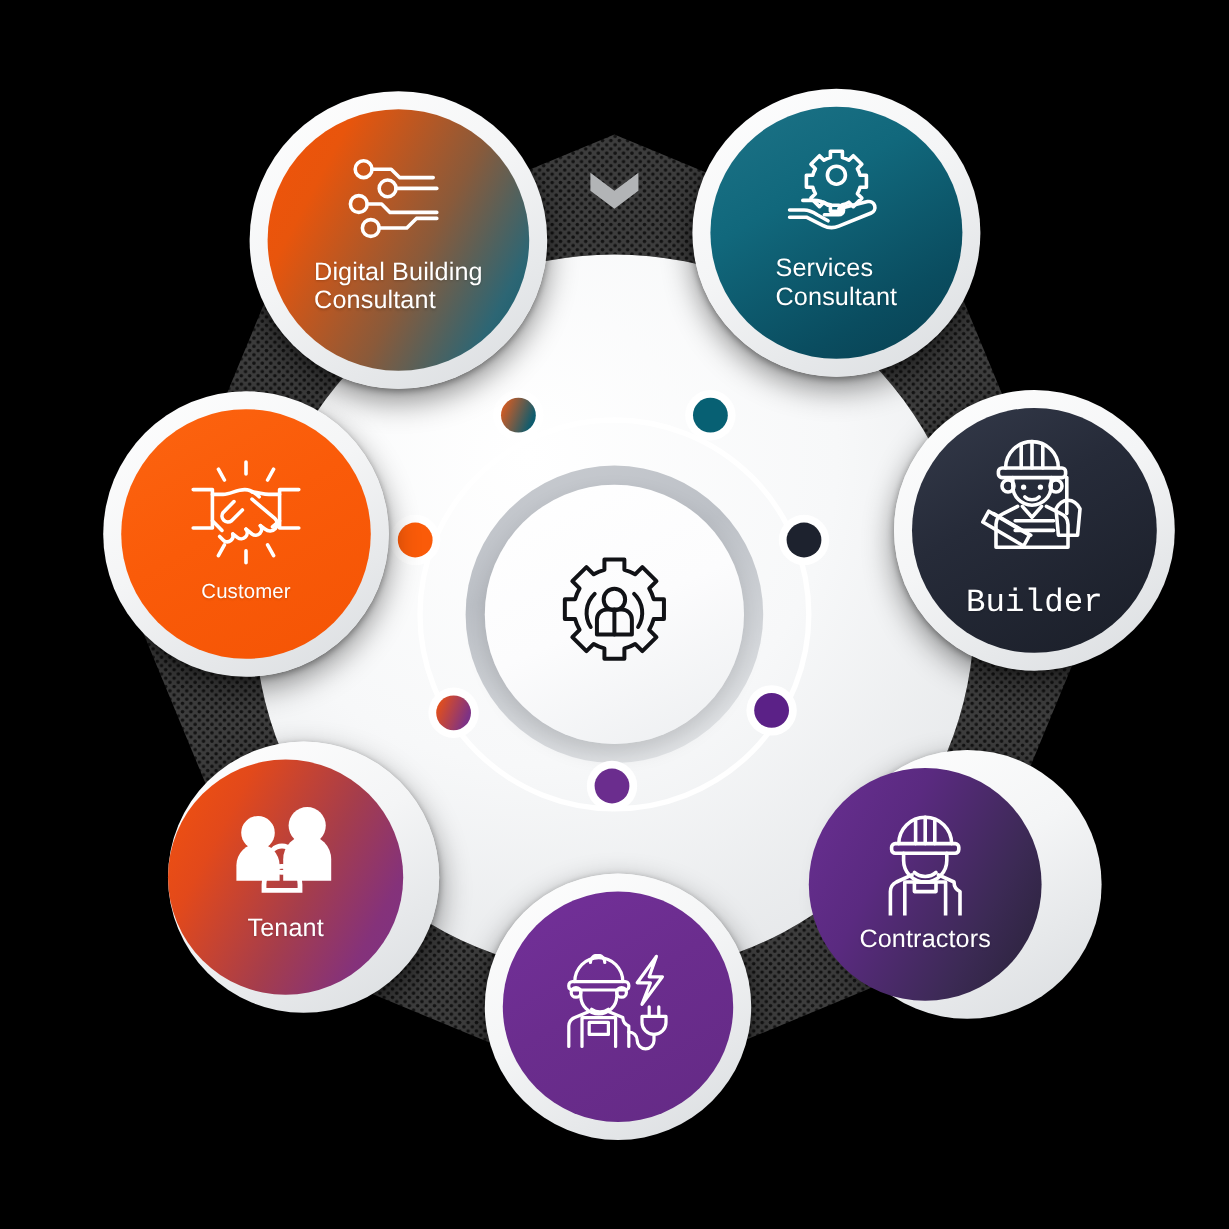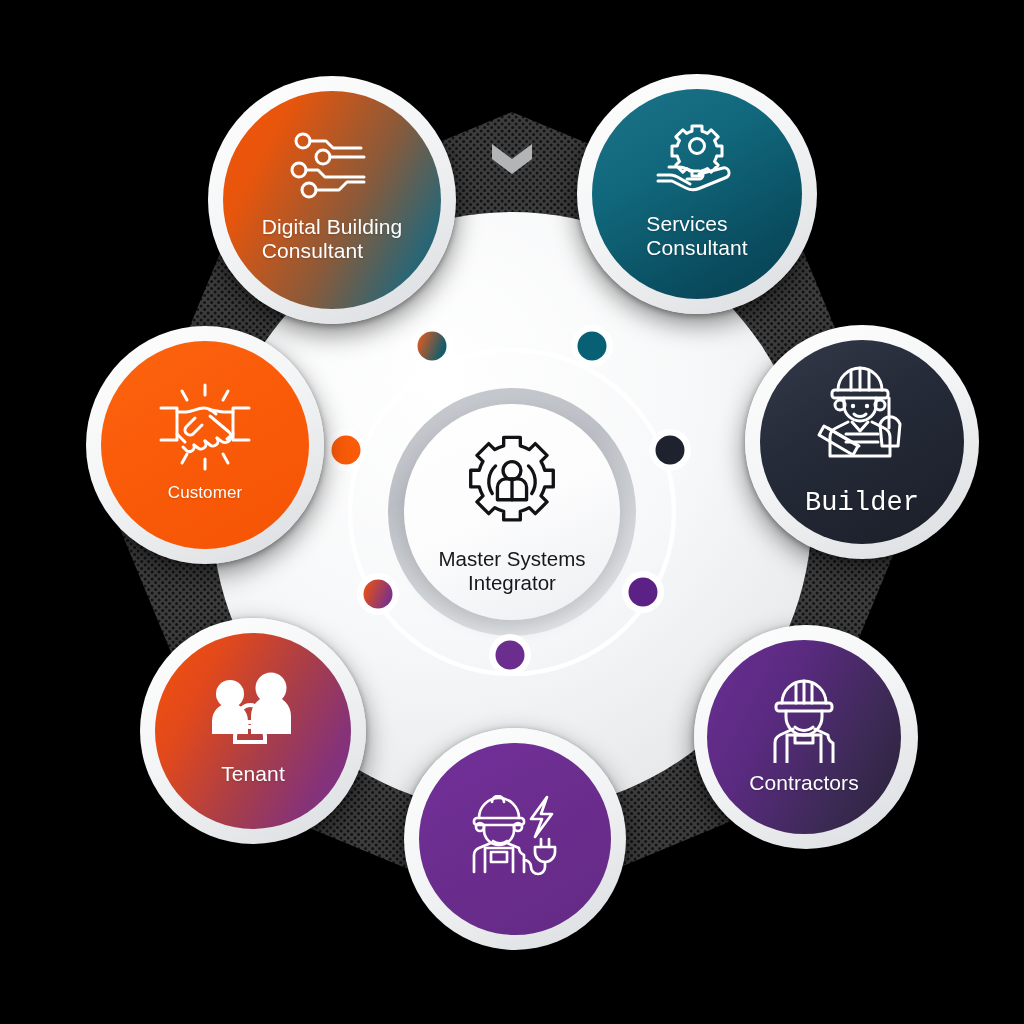--- a/index.html
+++ b/index.html
@@ -155,22 +155,20 @@
         <g fill="none" stroke="#111216" stroke-width="3.2" stroke-linejoin="round" stroke-linecap="round">
           <path d="M42,8 h16 v8.2 a34,34 0 0 1 8.6,3.6 l5.8,-5.8 l11.3,11.3 l-5.8,5.8 a34,34 0 0 1 3.6,8.6 h8.2 v16 h-8.2 a34,34 0 0 1 -3.6,8.6 l5.8,5.8 l-11.3,11.3 l-5.8,-5.8 a34,34 0 0 1 -8.6,3.6 v8.2 h-16 v-8.2 a34,34 0 0 1 -8.6,-3.6 l-5.8,5.8 l-11.3,-11.3 l5.8,-5.8 a34,34 0 0 1 -3.6,-8.6 h-8.2 v-16 h8.2 a34,34 0 0 1 3.6,-8.6 l-5.8,-5.8 l11.3,-11.3 l5.8,5.8 a34,34 0 0 1 8.6,-3.6 Z"></path>
           <path d="M31,62 a21,21 0 0 1 3.2,-26.5"></path>
           <path d="M69,62 a21,21 0 0 0 -3.2,-26.5"></path>
           <circle cx="50" cy="40" r="8.6"></circle>
           <path d="M36,68 v-12 a8,8 0 0 1 8,-8 h12 a8,8 0 0 1 8,8 v12 Z"></path>
           <path d="M50,48 v20"></path>
         </g>
       </svg>
     </span>
-    <span class="hub-lbl">Master Systems
-Integrator</span>
   </div>
 
   <svg class="layer" viewBox="0 0 1024 1024" aria-hidden="true">
     <defs>
       <linearGradient id="gdot0" x1="0" y1="0" x2="1" y2="0.4">
         <stop offset="0%" stop-color="#EF5B18"></stop>
           <stop offset="100%" stop-color="#0E5C6E"></stop>
       </linearGradient>
       <linearGradient id="gdot5" x1="0" y1="0" x2="1" y2="0.4">
         <stop offset="0%" stop-color="#F2530A"></stop>
@@ -280,21 +278,21 @@
 
           <path d="M79,34 l0,30"></path>
           <path d="M70,60 a12,16 0 0 1 20,0 l-2,22 h-16 Z"></path>
         </g>
       </svg>
     </span>
     <span class="lbl" style="font-size:27px; margin-top:28px;font-family:Liberation Mono, monospace;">Builder</span>
   </div>
 
   <div class="rim" style="left:694px; top:625px; width:224px; height:224px;"></div>
-  <div class="disc" style="left:707px; top:640px; width:194px; height:194px;
+  <div class="disc" style="left:674px; top:640px; width:194px; height:194px;
               background:linear-gradient(118deg, #6A2F93 0%, #5A2A80 35%, #3C2A55 72%, #272236 100%);">
     <span class="icon" style="margin-top:-2px;">
       <svg width="94" height="86" viewBox="0 0 94 86" aria-hidden="true">
         <g fill="none" stroke="#ffffff" stroke-width="3" stroke-linecap="round" stroke-linejoin="round">
           <path d="M25,26 a22,22 0 0 1 44,0"></path>
           <path d="M47,4 v22 M39,7 v19 M55,7 v19"></path>
           <rect x="19" y="26" width="56" height="8" rx="3"></rect>
           <path d="M29,34 v6 a18,18 0 0 0 36,0 v-6"></path>
           <path d="M36,52 l-13,6 a9,9 0 0 0 -5,8 v20"></path>
           <path d="M58,52 l13,6 a9,9 0 0 0 5,8 v20"></path>
@@ -331,21 +329,21 @@
 
           <path d="M76,44 v8 M84,44 v8"></path>
           <path d="M70,52 h20 v5 a10,10 0 0 1 -20,0 Z"></path>
           <path d="M80,67 v5 a7,7 0 0 1 -14,0 a7,7 0 0 0 -7,-7"></path>
         </g>
       </svg>
     </span>
   </div>
 
   <div class="rim" style="left:140px; top:618px; width:226px; height:226px;"></div>
-  <div class="disc" style="left:155px; top:633px; width:196px; height:196px;
+  <div class="disc" style="left:140px; top:633px; width:196px; height:196px;
               background:linear-gradient(118deg, #F4530C 0%, #E2491B 25%, #A53D4C 58%, #85327A 82%, #7B3187 100%);">
     <span class="icon" style="margin-top:-4px;">
       <svg width="96" height="80" viewBox="0 0 96 80" aria-hidden="true">
         <g fill="#ffffff">
           <circle cx="25" cy="22" r="14"></circle>
           <path d="M7,62 v-13 a18,18 0 0 1 18,-18 a18,18 0 0 1 18,18 v13 Z"></path>
           <circle cx="66" cy="16" r="15.5"></circle>
           <path d="M46,62 v-18 a20,20 0 0 1 20,-20 a20,20 0 0 1 20,20 v18 Z"></path>
         </g>
         <g fill="none" stroke="#ffffff" stroke-width="4">

